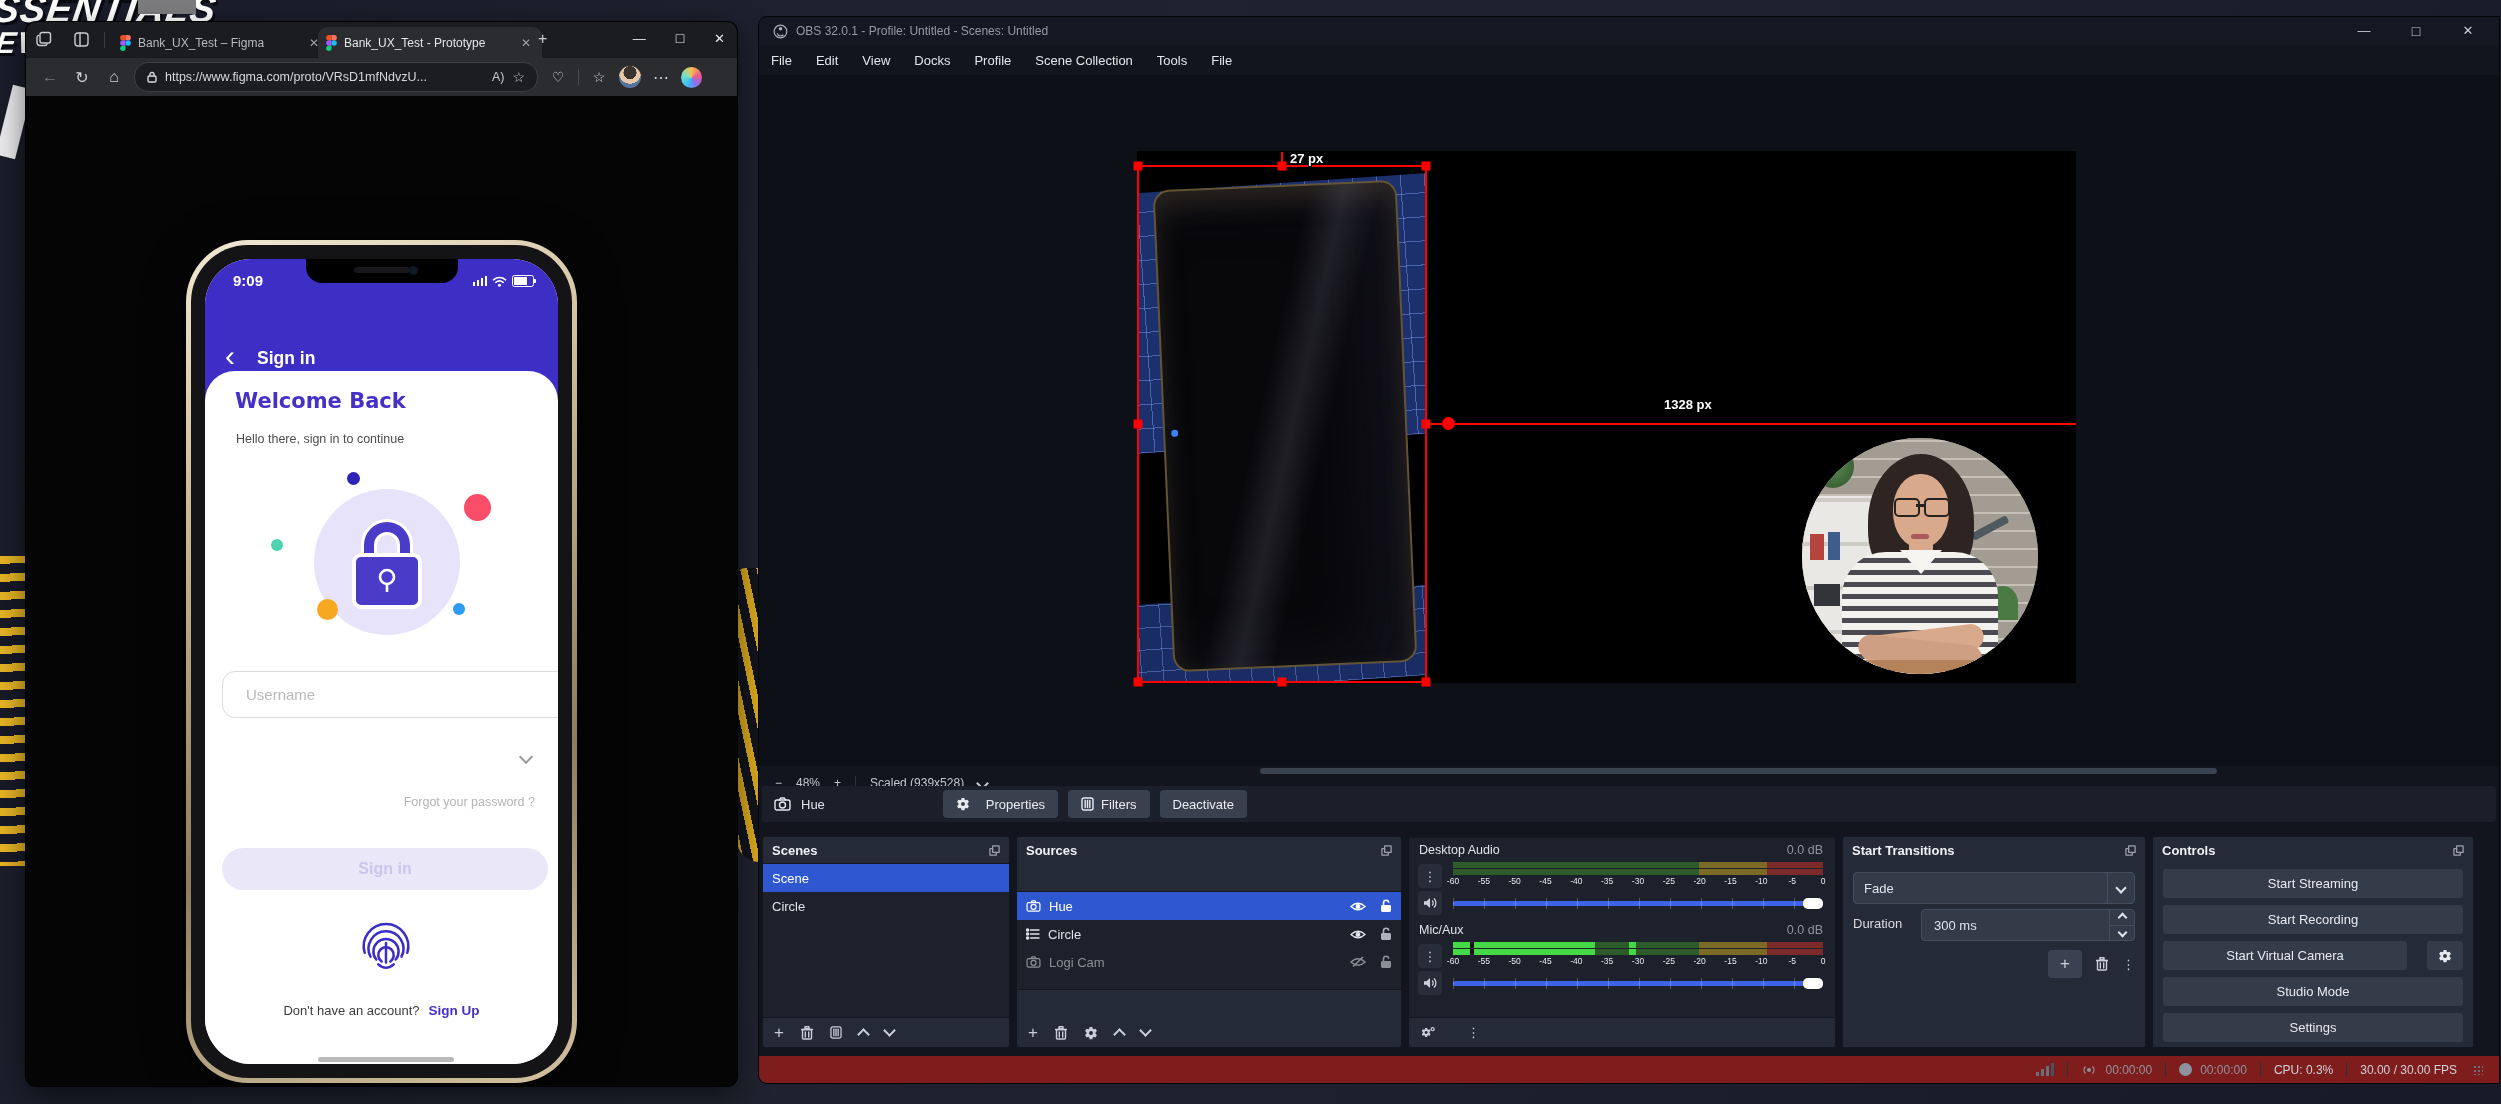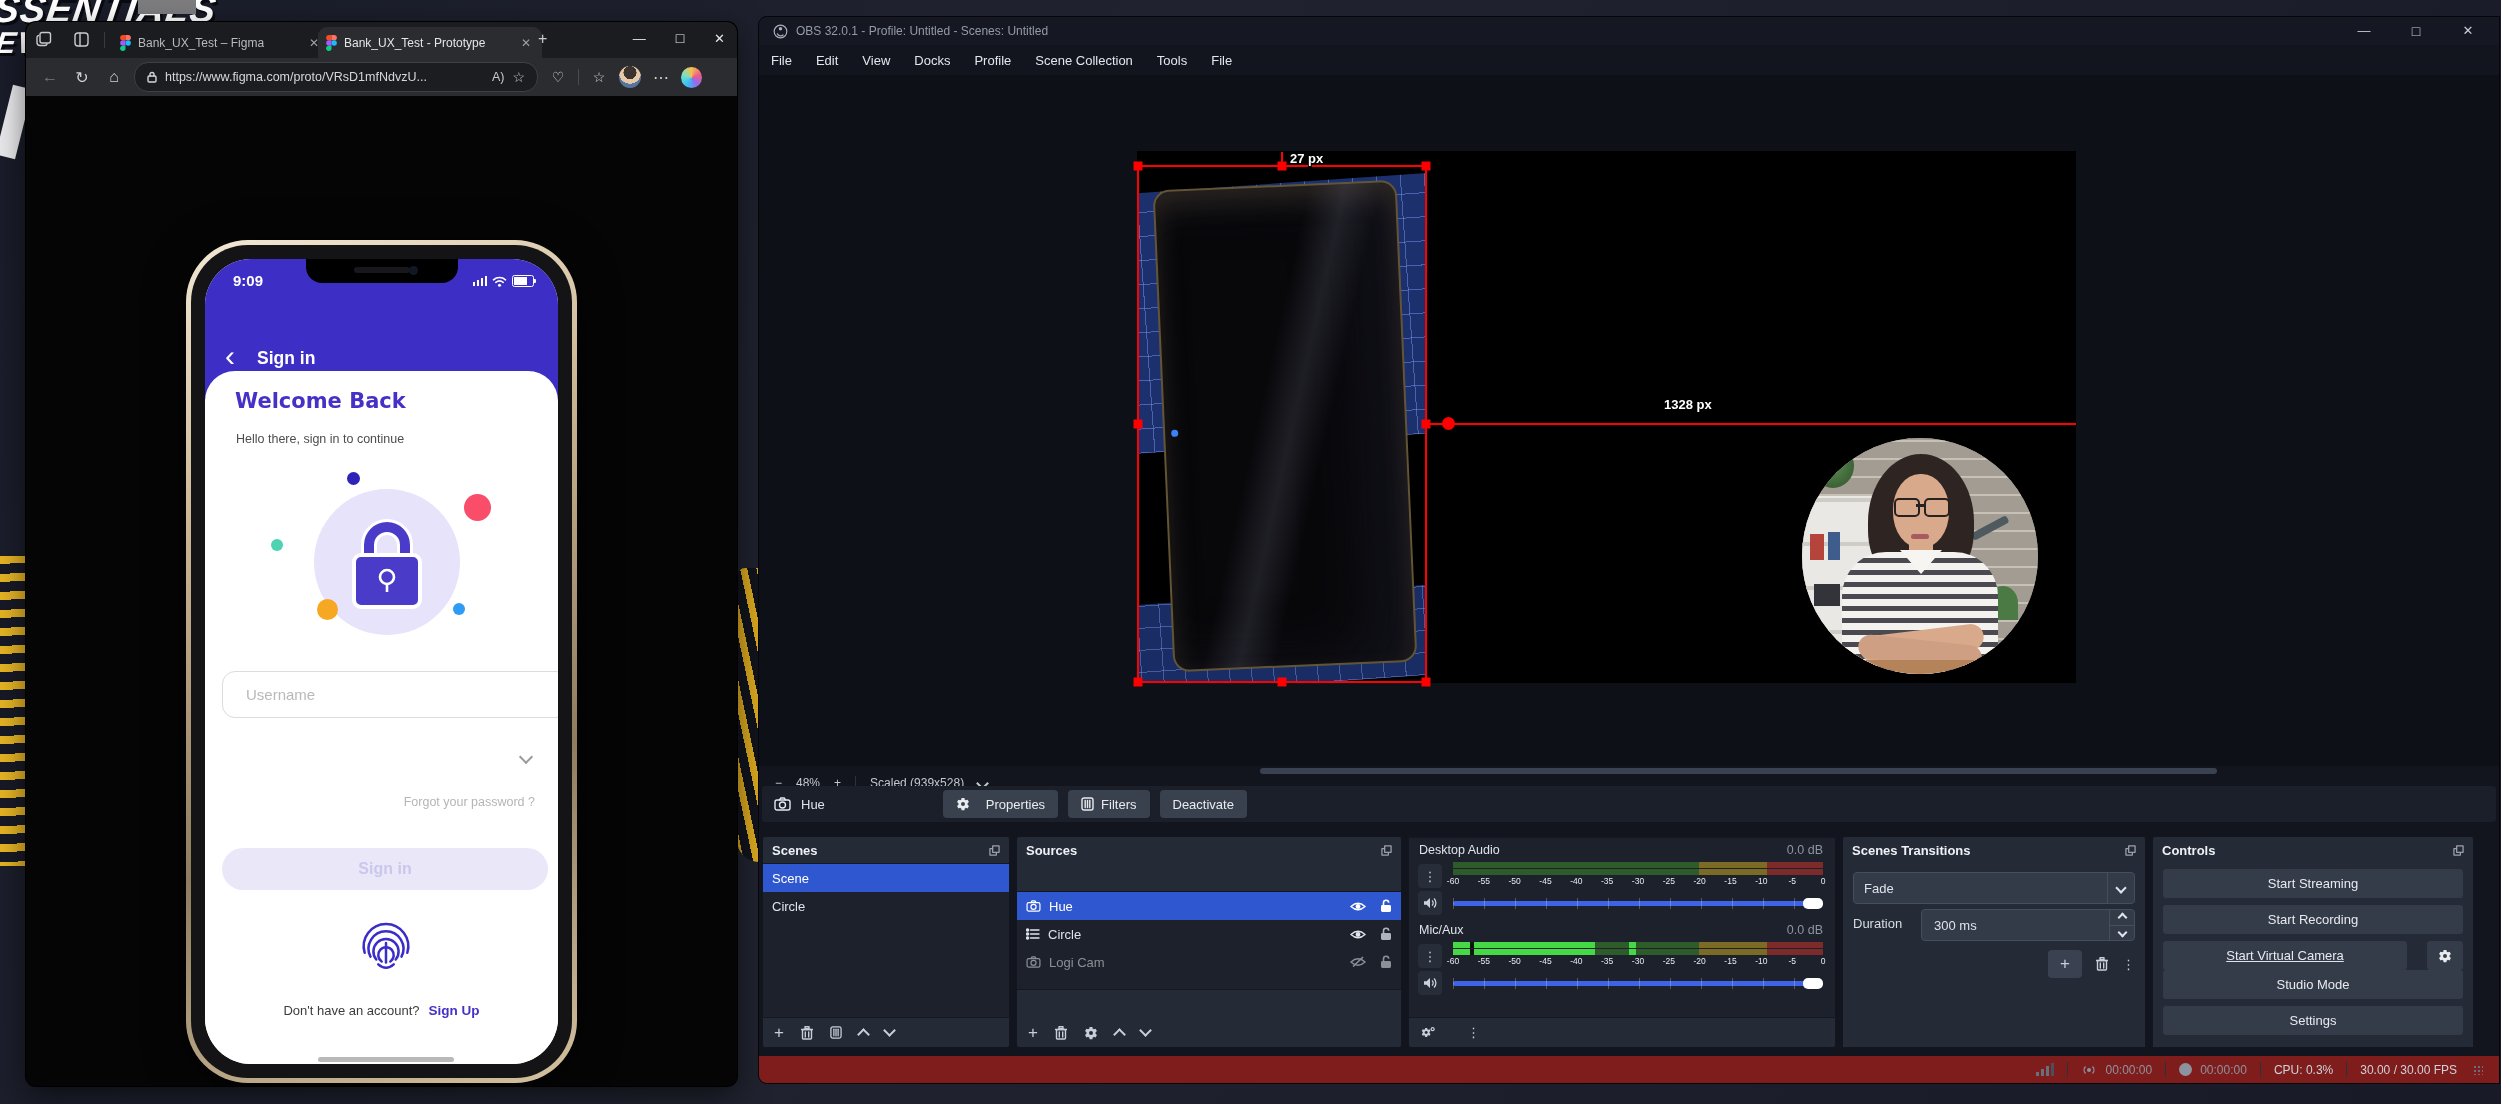--- a/index.html
+++ b/index.html
@@ -606,21 +606,21 @@
                 <circle cx="14.3" cy="3.6" r="2.4" fill="currentColor"></circle>
                 <circle cx="14.3" cy="3.6" r="1" fill="#242a36"></circle>
               </svg>
             </span>
           <span style="margin-left:14px;">⋮</span>
         </div>
       </div>
 
       <div class="dock" style="left:1083px;width:304px;">
         <div class="dock-h">
-            <span>Scenes Transitions</span>
+            <span>Start Transitions</span>
           <span class="popico">
               <svg width="11" height="11" viewBox="0 0 12 12" class="icon-stroke">
                 <rect x="4" y="1" width="7" height="7"></rect>
                 <path d="M8 8v3H1V4h3"></path>
               </svg>
             </span>
           </div>
         <div class="dock-b" style="background:#242a36;border-color:#242a36;">
           <div class="a flex" style="left:10px;right:10px;top:8px;height:30px;background:#333b49;border:1px solid #454e5e;border-radius:4px;">
             <span style="padding-left:10px;">Fade</span>
@@ -662,21 +662,21 @@
           <span class="popico">
               <svg width="11" height="11" viewBox="0 0 12 12" class="icon-stroke">
                 <rect x="4" y="1" width="7" height="7"></rect>
                 <path d="M8 8v3H1V4h3"></path>
               </svg>
             </span>
           </div>
         <div class="dock-b" style="background:#242a36;border-color:#242a36;padding:5px 10px;">
           <div class="cbtn" style="margin-bottom:7px;">Start Streaming</div>
           <div class="cbtn" style="margin-bottom:7px;">Start Recording</div>
-          <div style="display:flex;gap:20px;margin-bottom:0;text-decoration:underline;">
+          <div style="display:flex;gap:20px;margin-bottom:7px;">
             <div class="cbtn" style="flex:1;">Start Virtual Camera</div>
             <div class="cbtn" style="width:36px;">
                 <svg width="14" height="14" viewBox="0 0 16 16">
                   <path fill="#e7eaef" d="M9.6 1H6.4l-.4 2a5.4 5.4 0 0 0-1.3.8L2.8 3 1.2 5.8l1.6 1.3a5.6 5.6 0 0 0 0 1.8L1.2 10.2 2.8 13l1.9-.8c.4.3.8.6 1.3.8l.4 2h3.2l.4-2c.5-.2.9-.5 1.3-.8l1.9.8 1.6-2.8-1.6-1.3a5.6 5.6 0 0 0 0-1.8l1.6-1.3L13.2 3l-1.9.8a5.4 5.4 0 0 0-1.3-.8z"></path>
                   <circle cx="8" cy="8" r="2.3" fill="#343b49"></circle>
                 </svg>
               </div>
           </div>
           <div class="cbtn" style="margin-bottom:7px;">Studio Mode</div>
           <div class="cbtn">Settings</div>

